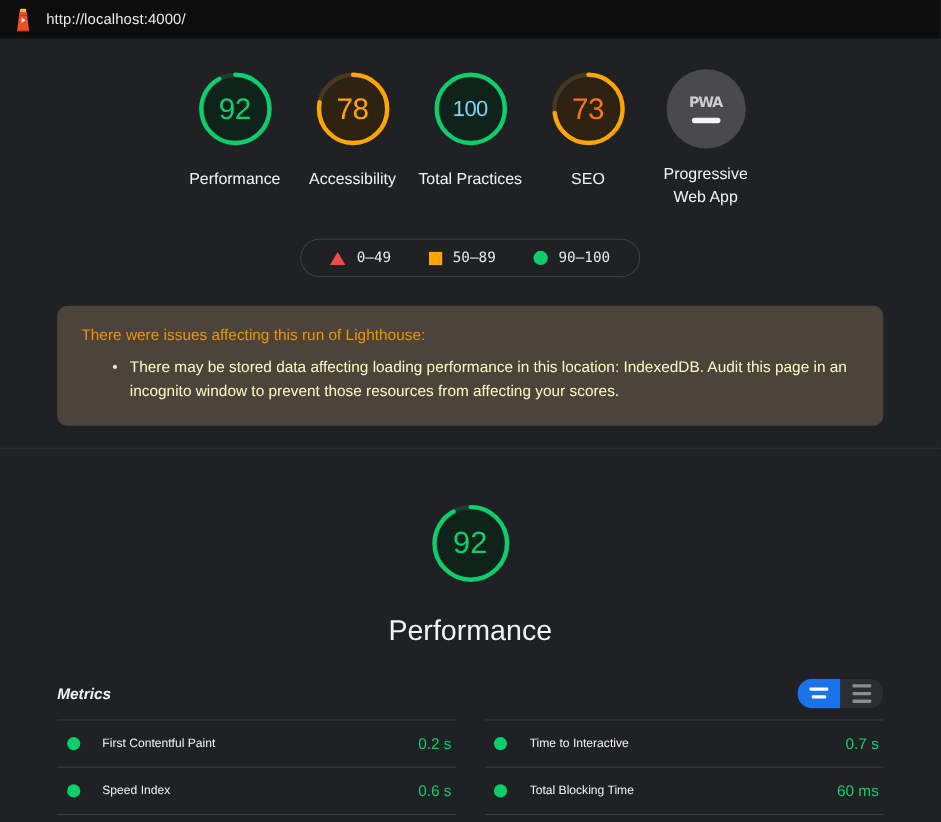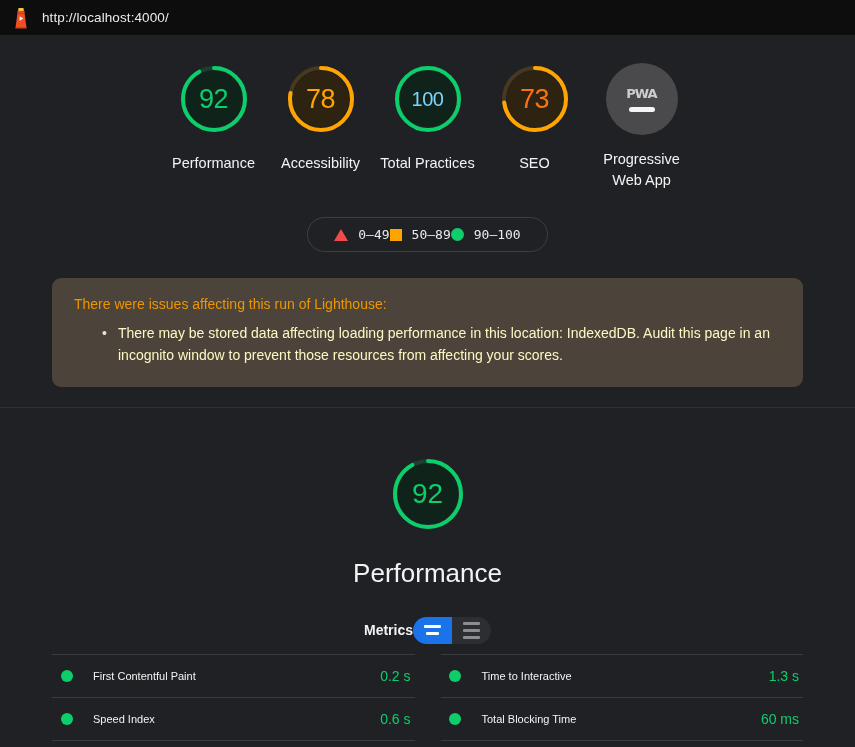--- a/index.html
+++ b/index.html
@@ -83,20 +83,21 @@
   }
   .pwa-bar { width: 26px; height: 5px; border-radius: 3px; background: #f5f5f5; }
 
   
   .legend-row { display: flex; justify-content: center; margin-top: 26px; }
   .legend {
     border: 1px solid #3c4043;
     border-radius: 24px;
     padding: 9px 26px;
     display: flex;
+    gap: 34px;
     align-items: center;
   }
   .legend-item {
     display: flex; align-items: center; gap: 10px;
     font-family: "DejaVu Sans Mono", monospace;
     font-size: 13px;
     color: #e8eaed;
   }
   .sh-tri {
     width: 0; height: 0;
@@ -151,21 +152,22 @@
     font-size: 26px;
     color: #f1f3f4;
     font-weight: normal;
   }
 
   
   .metrics-block { padding: 0 52px; margin-top: 28px; }
   .metrics-head {
     display: flex;
     align-items: center;
-    justify-content: center;
+    justify-content: space-between;
+    font-style: italic;
   }
   .metrics-title { font-size: 14px; font-weight: bold; color: #f1f3f4; }
 
   .toggle {
     display: flex;
     border-radius: 16px;
     overflow: hidden;
     height: 27px;
   }
   .toggle-btn {
@@ -359,21 +361,21 @@
             
           </div>
         </div>
 
         <div class="metrics-col">
           <div class="metric">
             <span class="m-icon">
                 <span class="m-dot-green"></span>
               </span>
             <span class="m-name">Time to Interactive</span>
-            <span class="m-val v-green">1.3 s</span>
+            <span class="m-val v-green">0.7 s</span>
           </div>
           <div class="metric">
             <span class="m-icon">
                 <span class="m-dot-green"></span>
               </span>
             <span class="m-name">Total Blocking Time</span>
             <span class="m-val v-green">60 ms</span>
           </div>
           <div class="metric">
             

